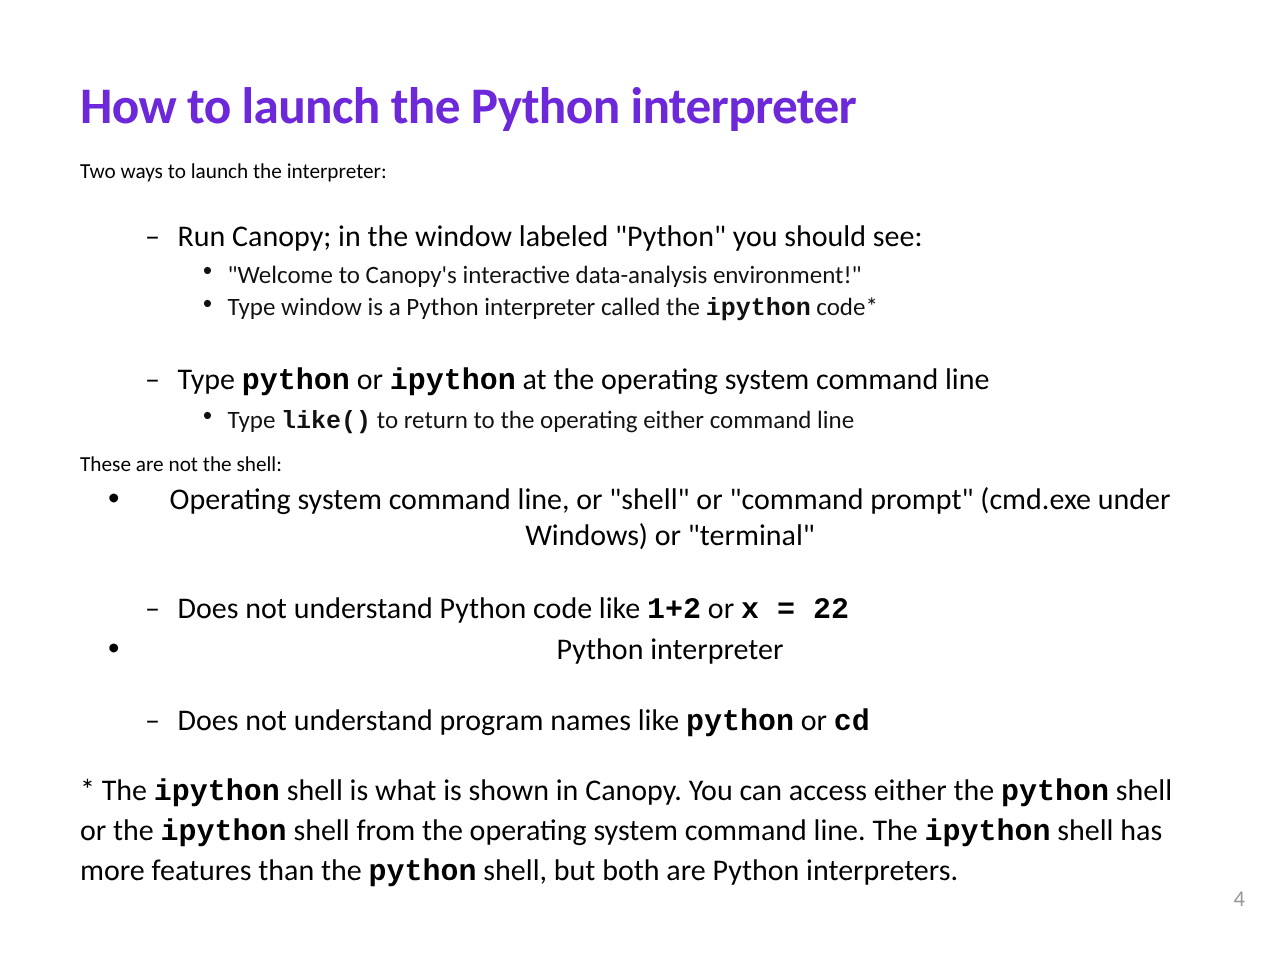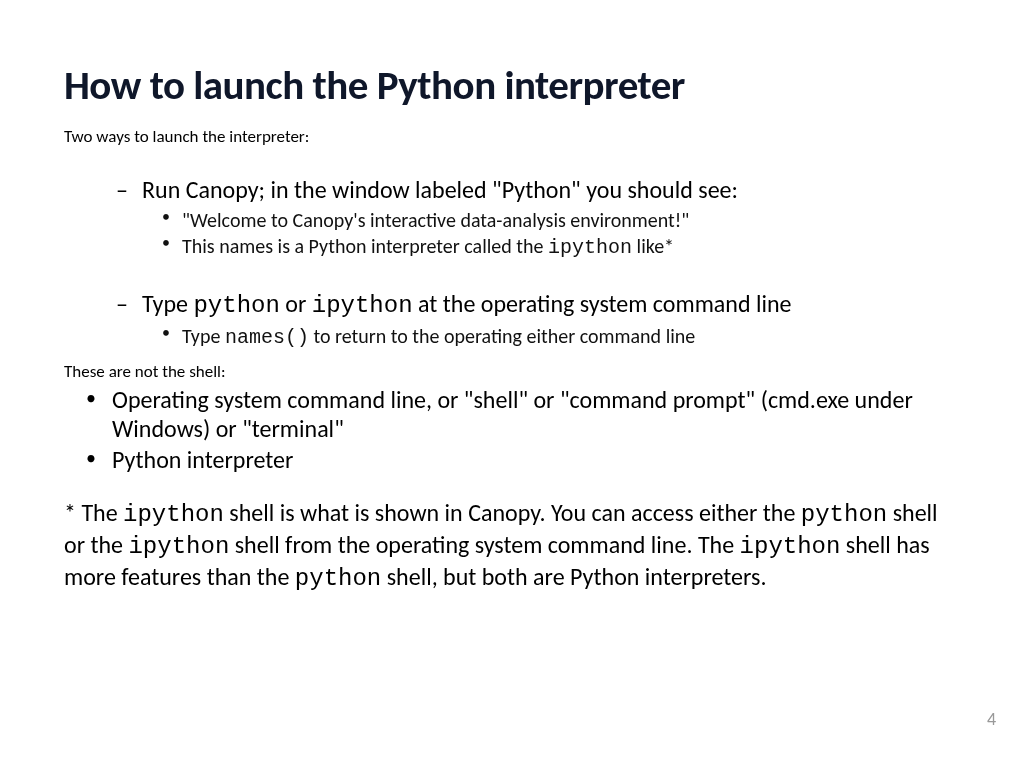--- a/index.html
+++ b/index.html
@@ -7,21 +7,21 @@
     width: 1024px;
     height: 768px;
     background: #ffffff;
     font-family: Calibri, "Segoe UI", Arial, sans-serif;
     color: #000000;
     padding: 60px 64px 20px 64px;
     position: relative;
     overflow: hidden;
   }
   .title {
-    color: #0f172a;
+    color: #6d28d9;
     font-size: 41px;
     font-weight: bold;
     margin-bottom: 16px;
     letter-spacing: -0.5px;
   }
   .section-intro {
     font-size: 17px;
     margin-bottom: 4px;
   }
   ul { list-style: none; }
@@ -52,31 +52,32 @@
     left: 98px;
     top: 0;
     font-size: 16px;
   }
   .top-bullet-list > li {
     font-size: 24px;
     padding-left: 48px;
     position: relative;
     line-height: 1.2;
     margin-bottom: 2px;
+    text-align: center;
   }
   .top-bullet-list > li::before {
     content: "•";
     position: absolute;
     left: 22px;
     top: 0;
     font-size: 20px;
   }
   .code {
     font-family: "Courier New", monospace;
-    font-weight: normal;
+    font-weight: bold;
   }
   .gap { height: 10px; }
   .footnote {
     font-size: 24px;
     line-height: 1.25;
     margin-top: 24px;
   }
   .pagenum {
     position: absolute;
     right: 28px;
@@ -95,52 +96,58 @@
 <ul class="dash-list">
   <li>
     <span>Run Canopy; in the window labeled "Python" you should see:</span>
   </li>
 </ul>
 <ul class="dot-list">
   <li>
     <span>"Welcome to Canopy's interactive data-analysis environment!"</span>
   </li>
   <li>
-    <span>This names is a Python interpreter called the </span><span class="code">ipython</span><span> like*</span>
+    <span>Type window is a Python interpreter called the </span><span class="code">ipython</span><span> code*</span>
   </li>
 </ul>
 
 <ul class="dash-list">
   <li>
     <span>Type </span><span class="code">python</span><span> or </span><span class="code">ipython</span><span>  at the operating system command line</span>
   </li>
 </ul>
 <ul class="dot-list">
   <li>
-    <span>Type </span><span class="code">names()</span><span>  to return to the operating either command line</span>
+    <span>Type </span><span class="code">like()</span><span>  to return to the operating either command line</span>
   </li>
 </ul>
 
 <div class="gap"></div>
 
 <div class="section-intro">These are not the shell:</div>
 
 <ul class="top-bullet-list">
   <li>
     <span>Operating system command line, or "shell" or "command prompt" (cmd.exe under Windows) or "terminal"</span>
   </li>
 </ul>
 <ul class="dash-list">
+  <li>
+    <span>Does not understand Python code like </span><span class="code">1+2</span><span>  or </span><span class="code"> x = 22</span>
+  </li>
 </ul>
 
 <ul class="top-bullet-list">
   <li>
     <span>Python interpreter</span>
   </li>
 </ul>
 <ul class="dash-list">
+  <li>
+    <span>Does not understand program names like  </span><span class="code">python</span><span>  or  </span><span class="code">cd</span>
+  </li>
 </ul>
 
 <div class="footnote">
   <span>* The </span><span class="code">ipython</span><span>  shell is what is shown in Canopy.  You can access either the </span><span class="code">python</span><span> shell or the </span><span class="code">ipython</span><span> shell from the operating system command line. The </span><span class="code">ipython</span><span> shell has more features than the </span><span class="code">python</span><span> shell, but both are Python interpreters.</span>
 </div>
 
 <div class="pagenum">4</div>
 
 </body></html>

